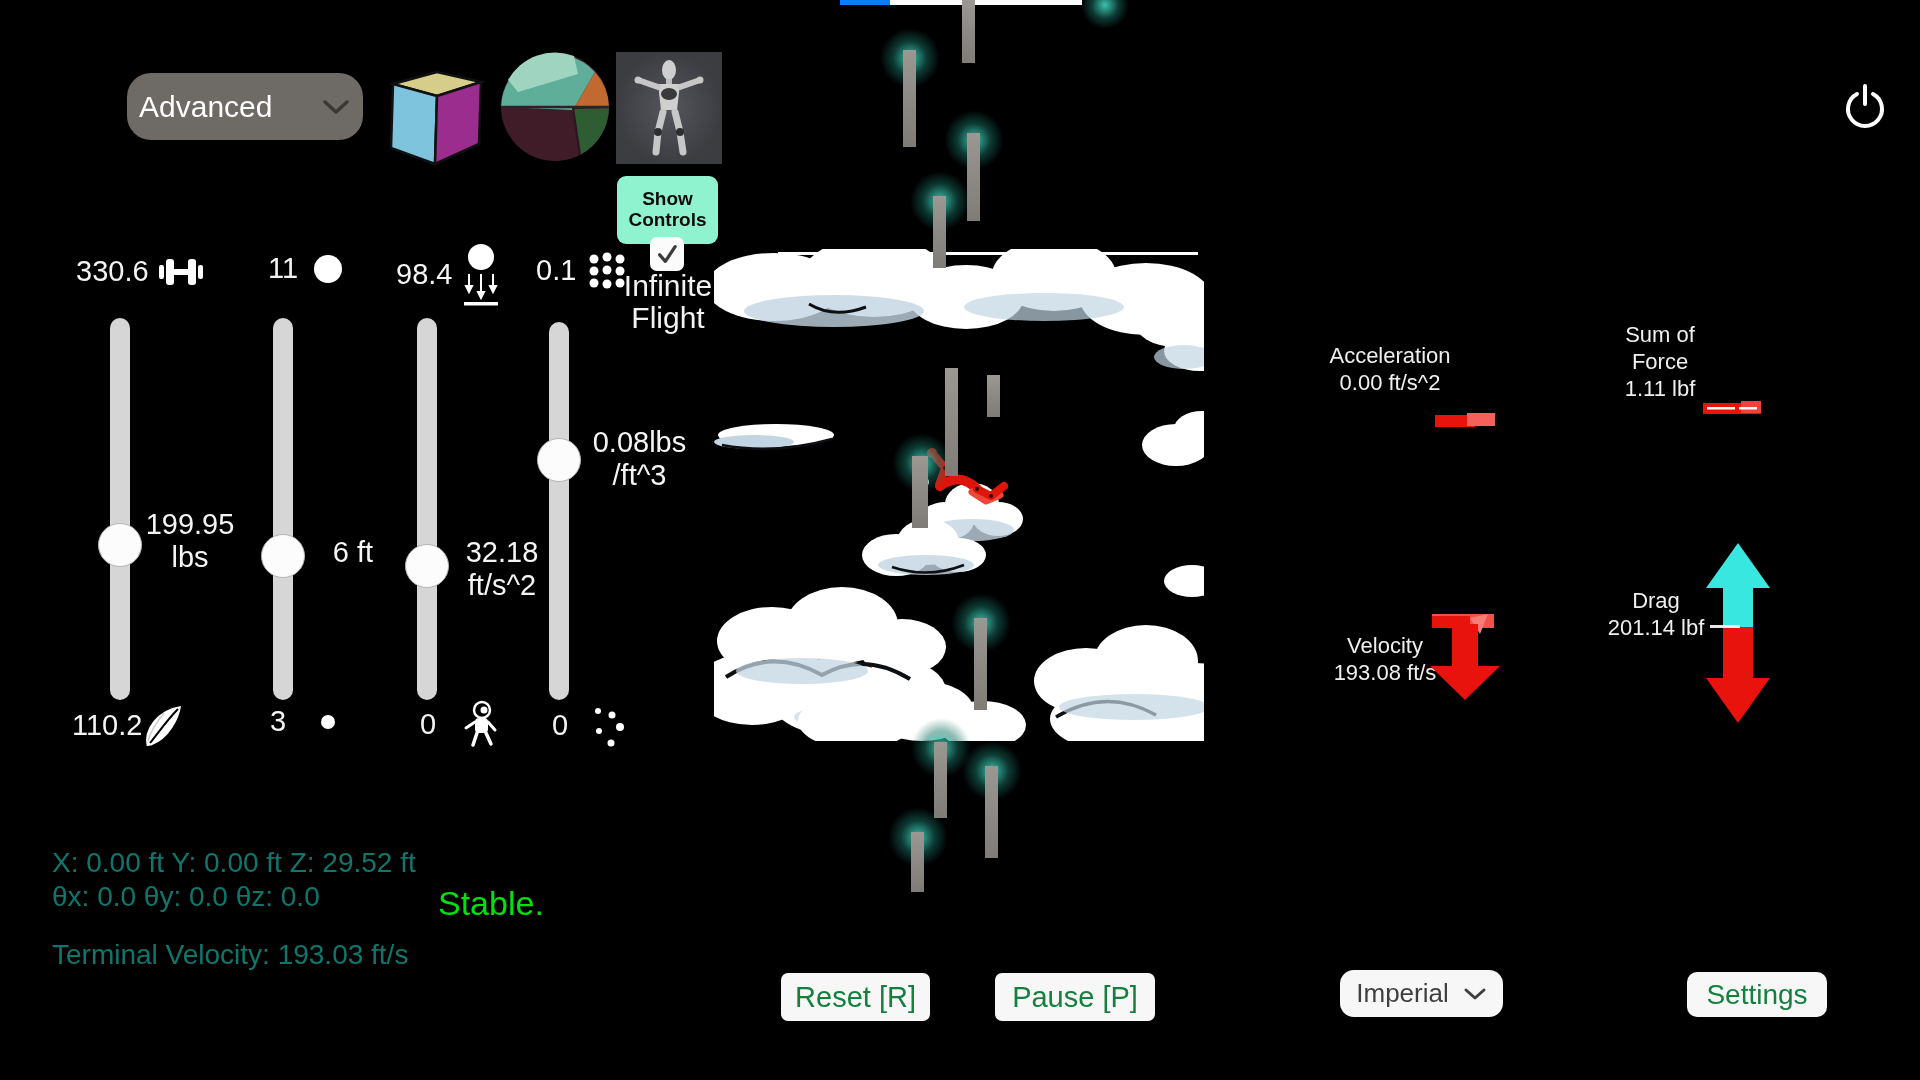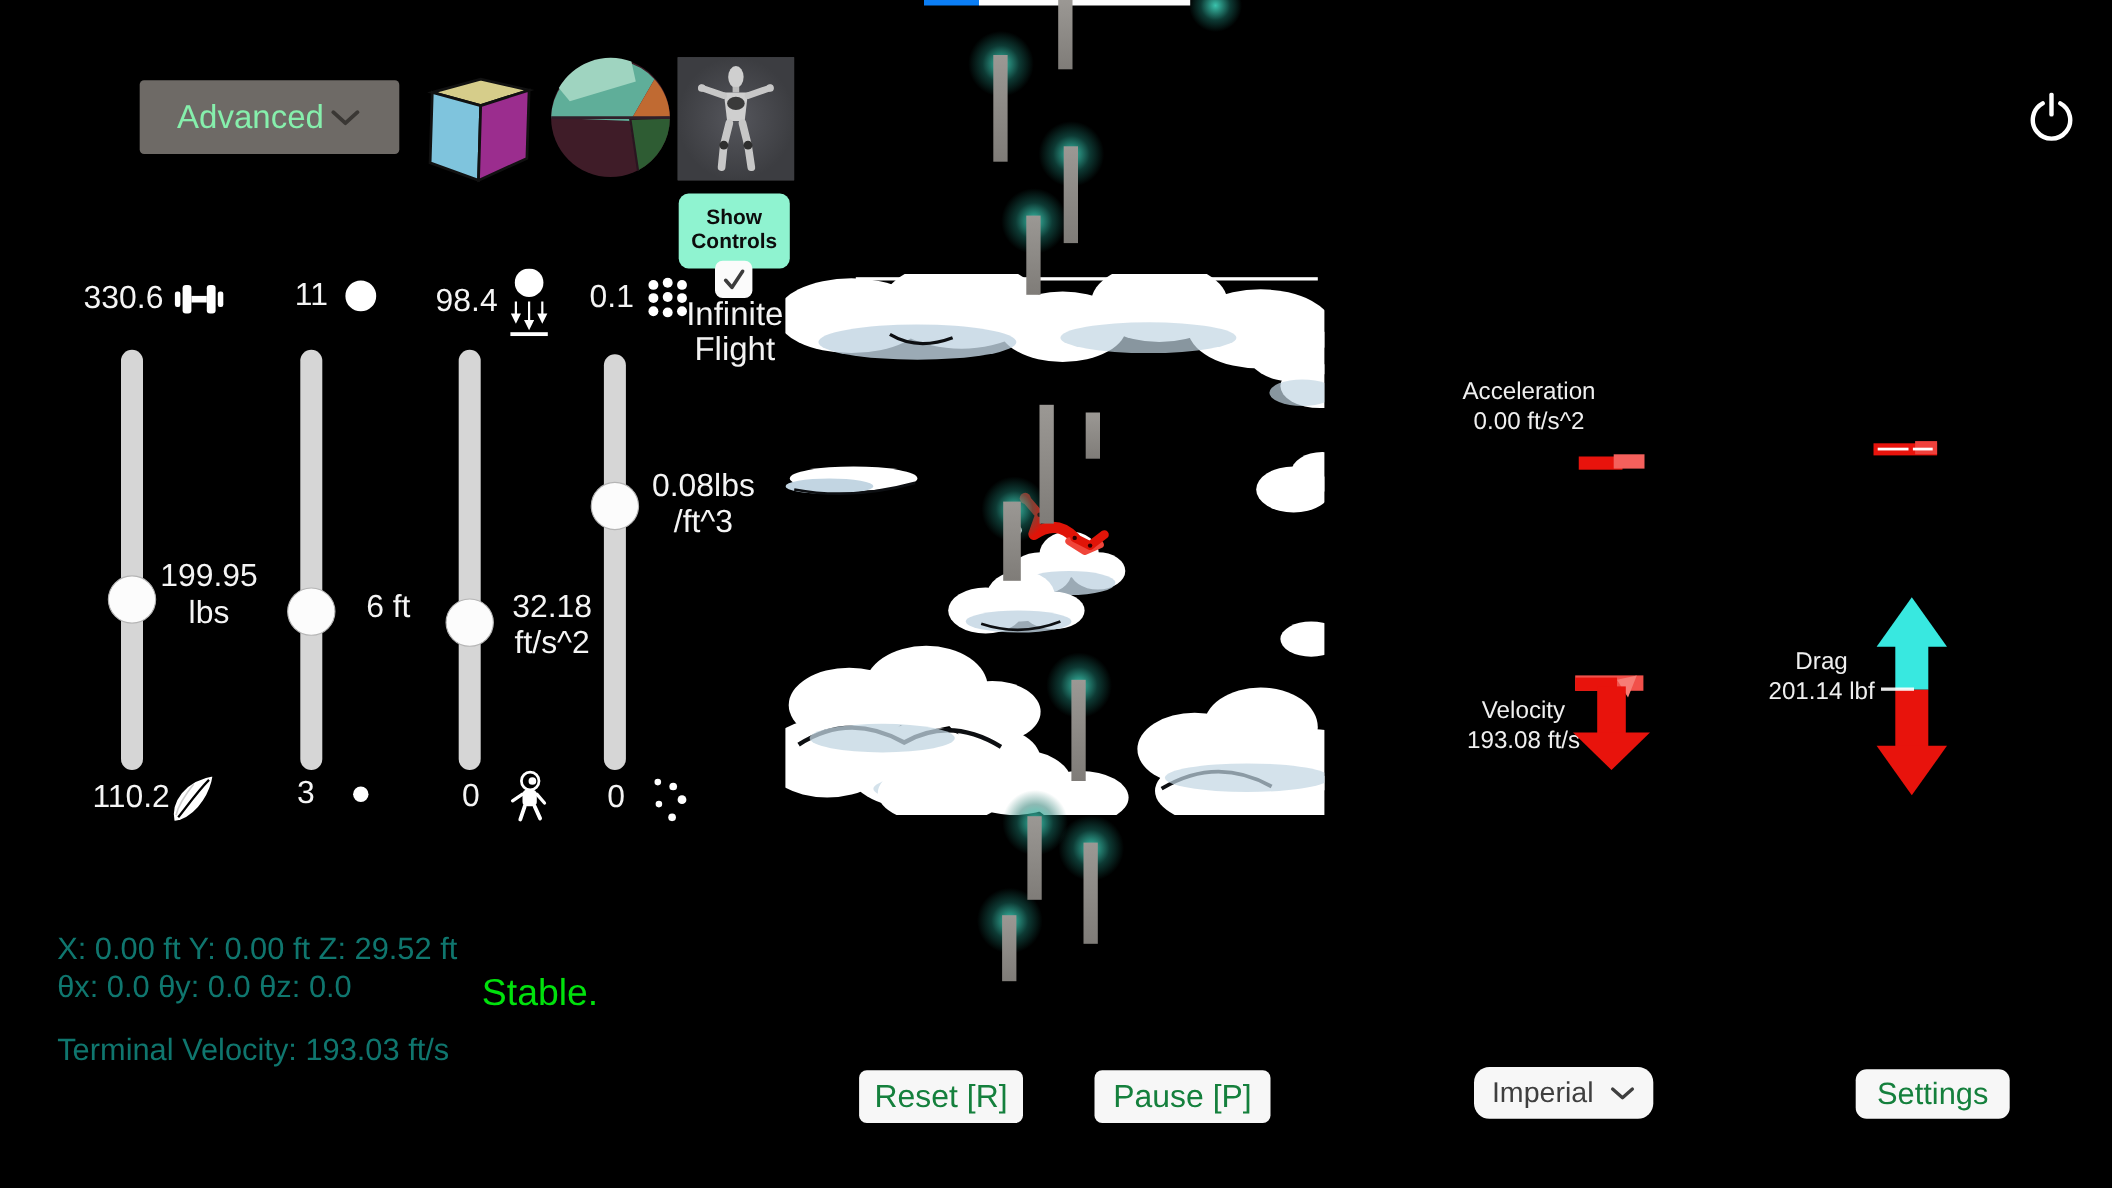--- a/index.html
+++ b/index.html
@@ -5,23 +5,23 @@
   html,body{margin:0;padding:0;background:#000;}
   .app{position:relative;width:1920px;height:1080px;background:#000;overflow:hidden;
        font-family:"Liberation Sans",sans-serif;color:#f2f2f2;}
   .abs{position:absolute;}
 
   
   .strip-blue{left:840px;top:0;width:50px;height:5px;background:#0b7ef5;}
   .strip-white{left:890px;top:0;width:192px;height:5px;background:#fdfdfd;}
 
   
-  .mode-dd{left:127px;top:73px;width:236px;height:67px;background:#6e6a66;border-radius:4px;
-           display:flex;align-items:center;justify-content:space-between;padding:0 34px;box-sizing:border-box;
-           color:#86efac;font-size:30px;cursor:pointer;}
+  .mode-dd{left:127px;top:73px;width:236px;height:67px;background:#6e6a66;border-radius:24px;
+           display:flex;align-items:center;justify-content:space-between;padding:0 12px;box-sizing:border-box;
+           color:#ffffff;font-size:30px;cursor:pointer;}
   .shape-btn{cursor:pointer;}
   .tile{background:#3c3d41;}
   .show-controls{left:617px;top:176px;width:101px;height:68px;background:#8ff3d0;border-radius:9px;
            display:flex;align-items:center;justify-content:center;text-align:center;
            color:#0c0c0c;font-weight:bold;font-size:19px;line-height:1.1;cursor:pointer;}
 
   
   .track{width:20px;border-radius:10px;background:#d6d6d6;cursor:pointer;}
   .thumb{width:44px;height:44px;border-radius:50%;background:#fcfcfc;border:1px solid #b5b5b5;
          box-sizing:border-box;cursor:grab;}
@@ -133,21 +133,21 @@
       <rect x="2" y="13" width="5" height="14" rx="2" fill="#fff"></rect>
       <rect x="9" y="7" width="8" height="26" rx="3" fill="#fff"></rect>
       <rect x="17" y="17" width="14" height="6" fill="#fff"></rect>
       <rect x="31" y="7" width="8" height="26" rx="3" fill="#fff"></rect>
       <rect x="41" y="13" width="5" height="14" rx="2" fill="#fff"></rect>
     </svg>
   </div>
   <div class="abs track" style="left:110px;top:318px;height:382px"></div>
   <div class="abs thumb" style="left:98px;top:523px"></div>
   <div class="abs vlabel" style="left:142px;top:508px;width:96px">199.95 lbs</div>
-  <div class="abs srow" style="left:84px;top:703px;gap:0">
+  <div class="abs srow" style="left:72px;top:703px;gap:0">
     <span class="slabel">110.2</span>
     <svg width="42" height="46" viewBox="0 0 42 46">
       <path d="M4 44 C0 26 14 6 40 2 C38 16 28 36 10 43 Z" fill="#fff" stroke="#000" stroke-width="1.5"></path>
       <path d="M8 40 C16 30 26 16 36 6" stroke="#000" stroke-width="2" fill="none"></path>
       <path d="M22 10 C14 20 8 30 6 38" stroke="#cfcfcf" stroke-width="1.5" fill="none"></path>
     </svg>
   </div>
 
   <div class="abs srow" style="left:268px;top:252px;gap:14px">
     <span class="slabel">11</span>
@@ -330,20 +330,24 @@
 
   <div class="readout" style="left:1320px;top:343px;width:140px">
     <div>Acceleration</div>
     <div>0.00 ft/s^2</div>
   </div>
   <svg class="abs" style="left:1435px;top:410px" width="64" height="20" viewBox="0 0 64 20">
     <rect x="0" y="5" width="40" height="12" fill="#e8130c"></rect>
     <rect x="32" y="3" width="28" height="13" fill="#f4605c"></rect>
   </svg>
 
+  <div class="readout" style="left:1600px;top:322px;width:120px">
+    <div style="width:84px;margin:0 auto">Sum of Force</div>
+    <div>1.11 lbf</div>
+  </div>
   <svg class="abs" style="left:1703px;top:398px" width="62" height="20" viewBox="0 0 62 20">
     <rect x="0" y="5" width="58" height="11" fill="#e8130c"></rect>
     <rect x="38" y="3" width="20" height="12" fill="#f0413c"></rect>
     <rect x="4" y="9" width="28" height="2.5" fill="#fff"></rect>
     <rect x="36" y="9" width="18" height="2.5" fill="#fff"></rect>
   </svg>
 
   <div class="readout" style="left:1320px;top:633px;width:130px">
     <div>Velocity</div>
     <div>193.08 ft/s</div>

